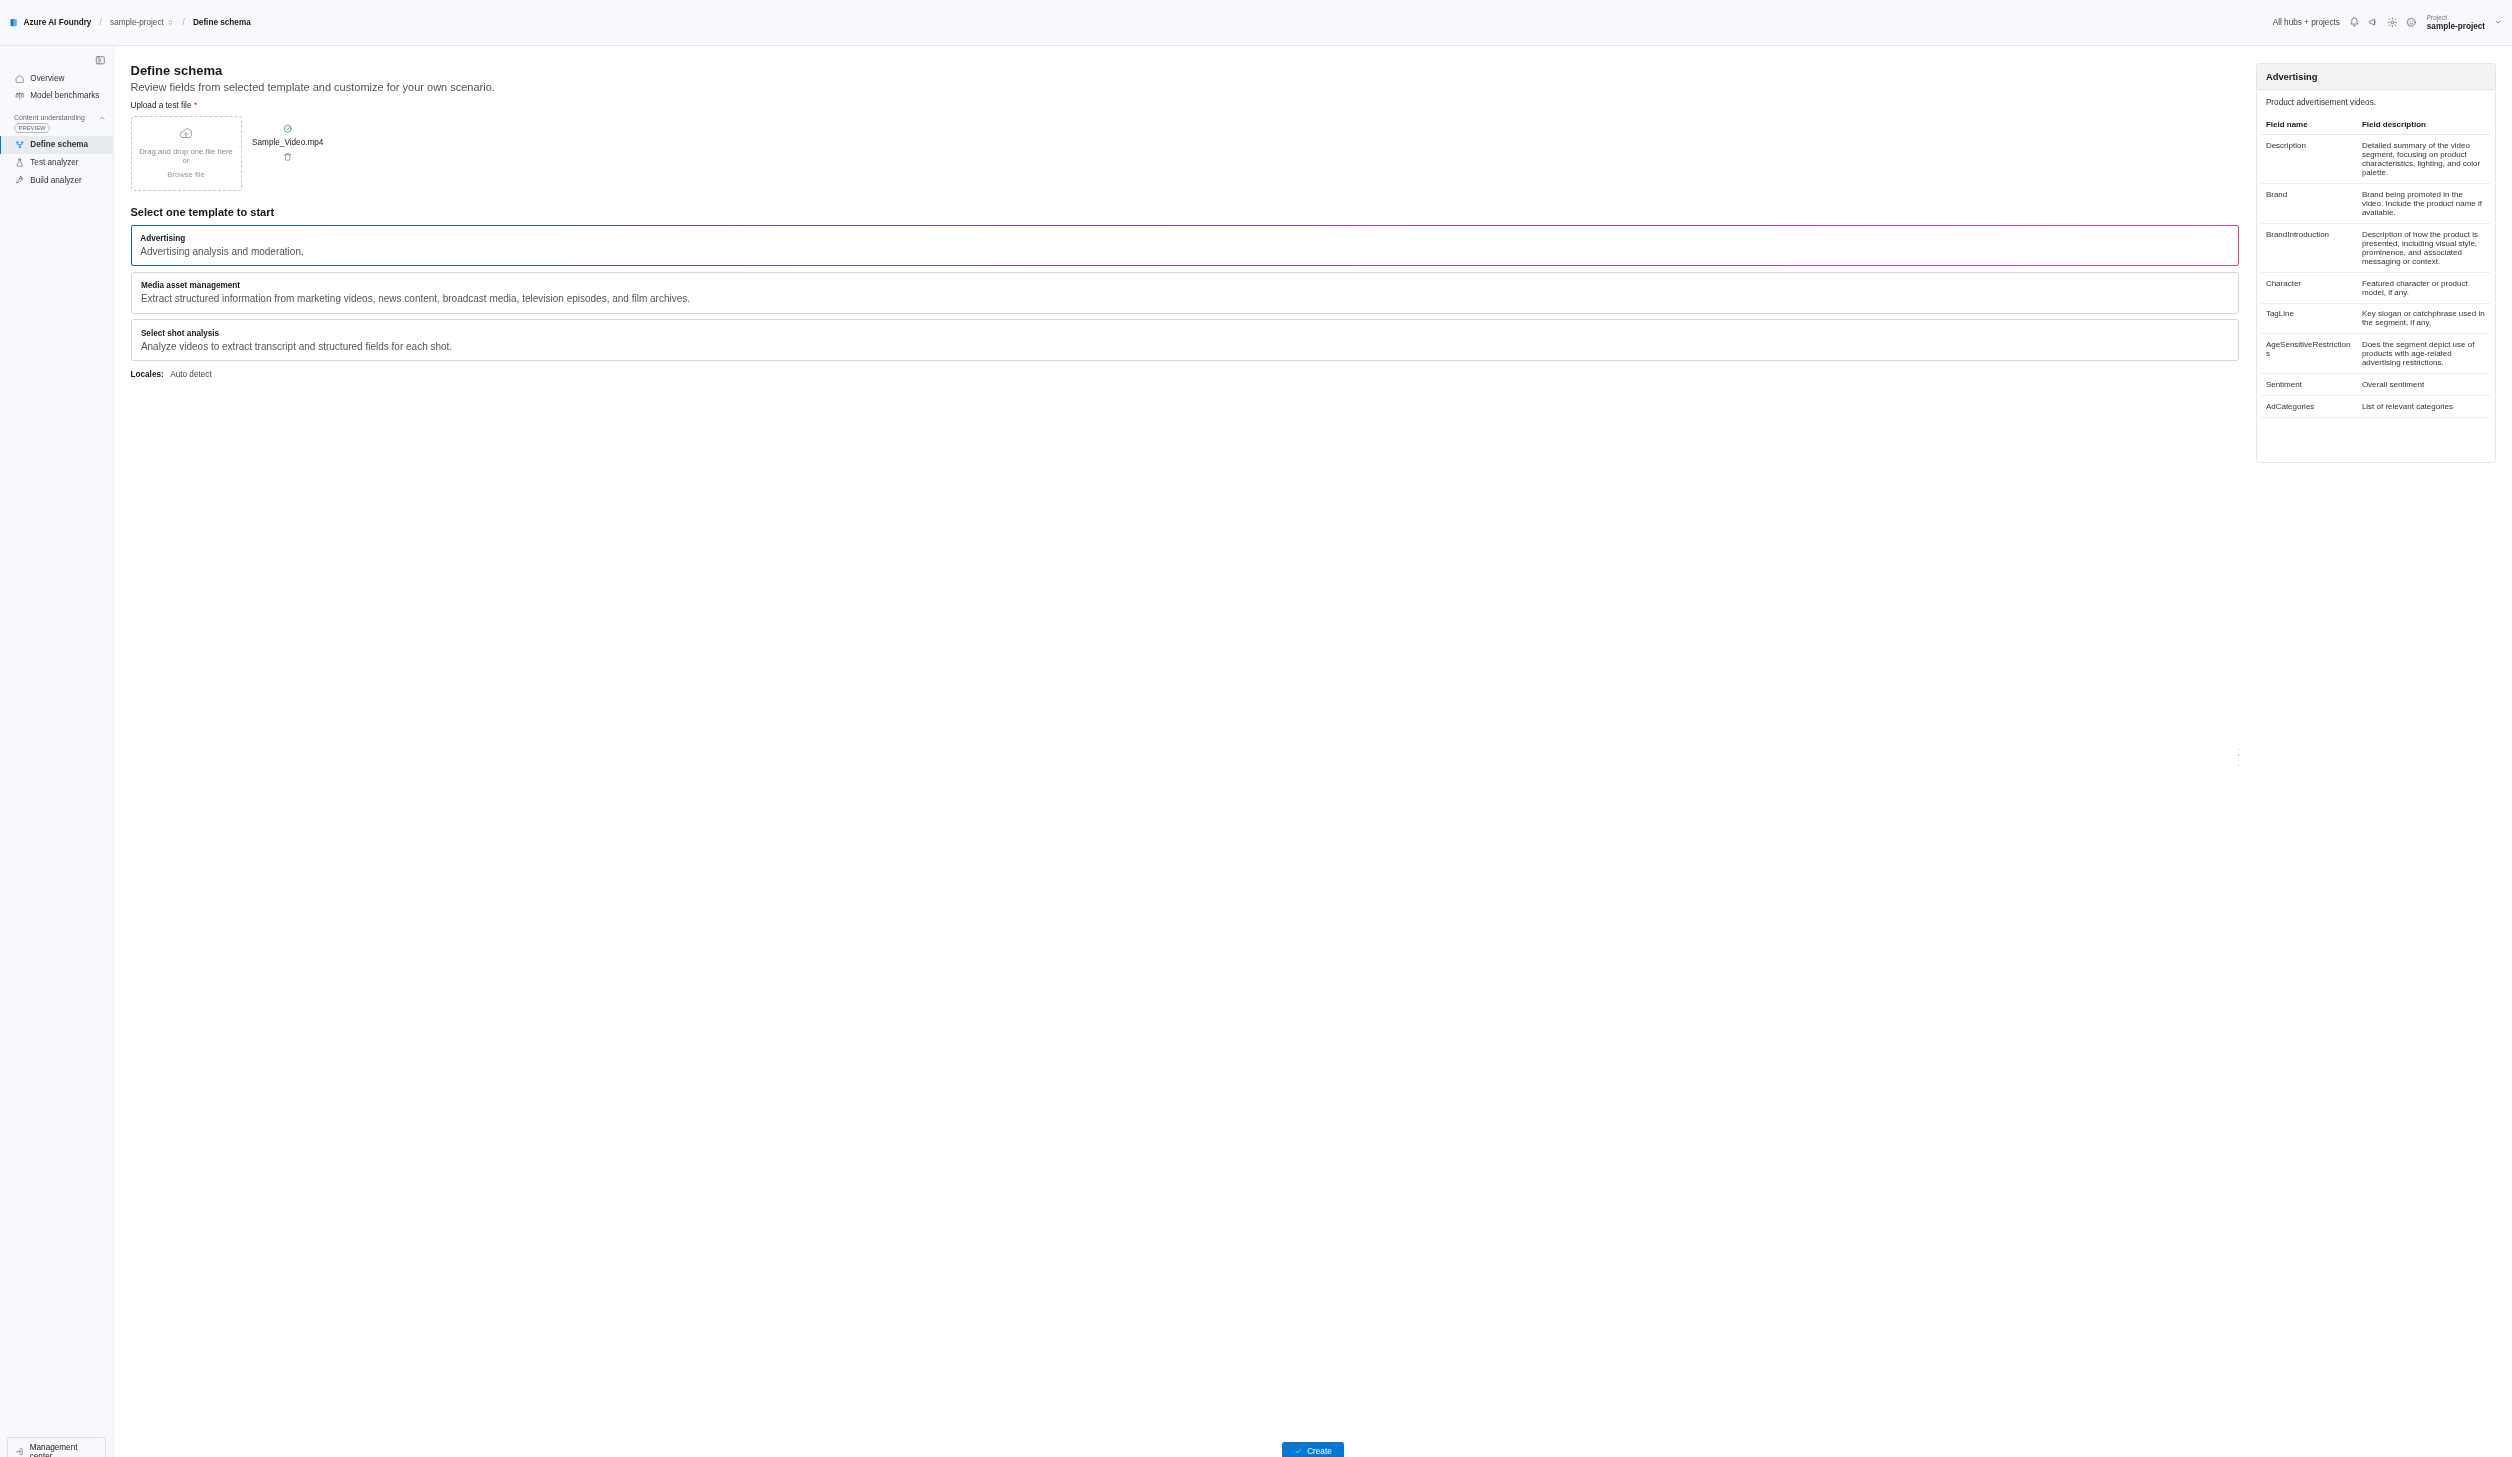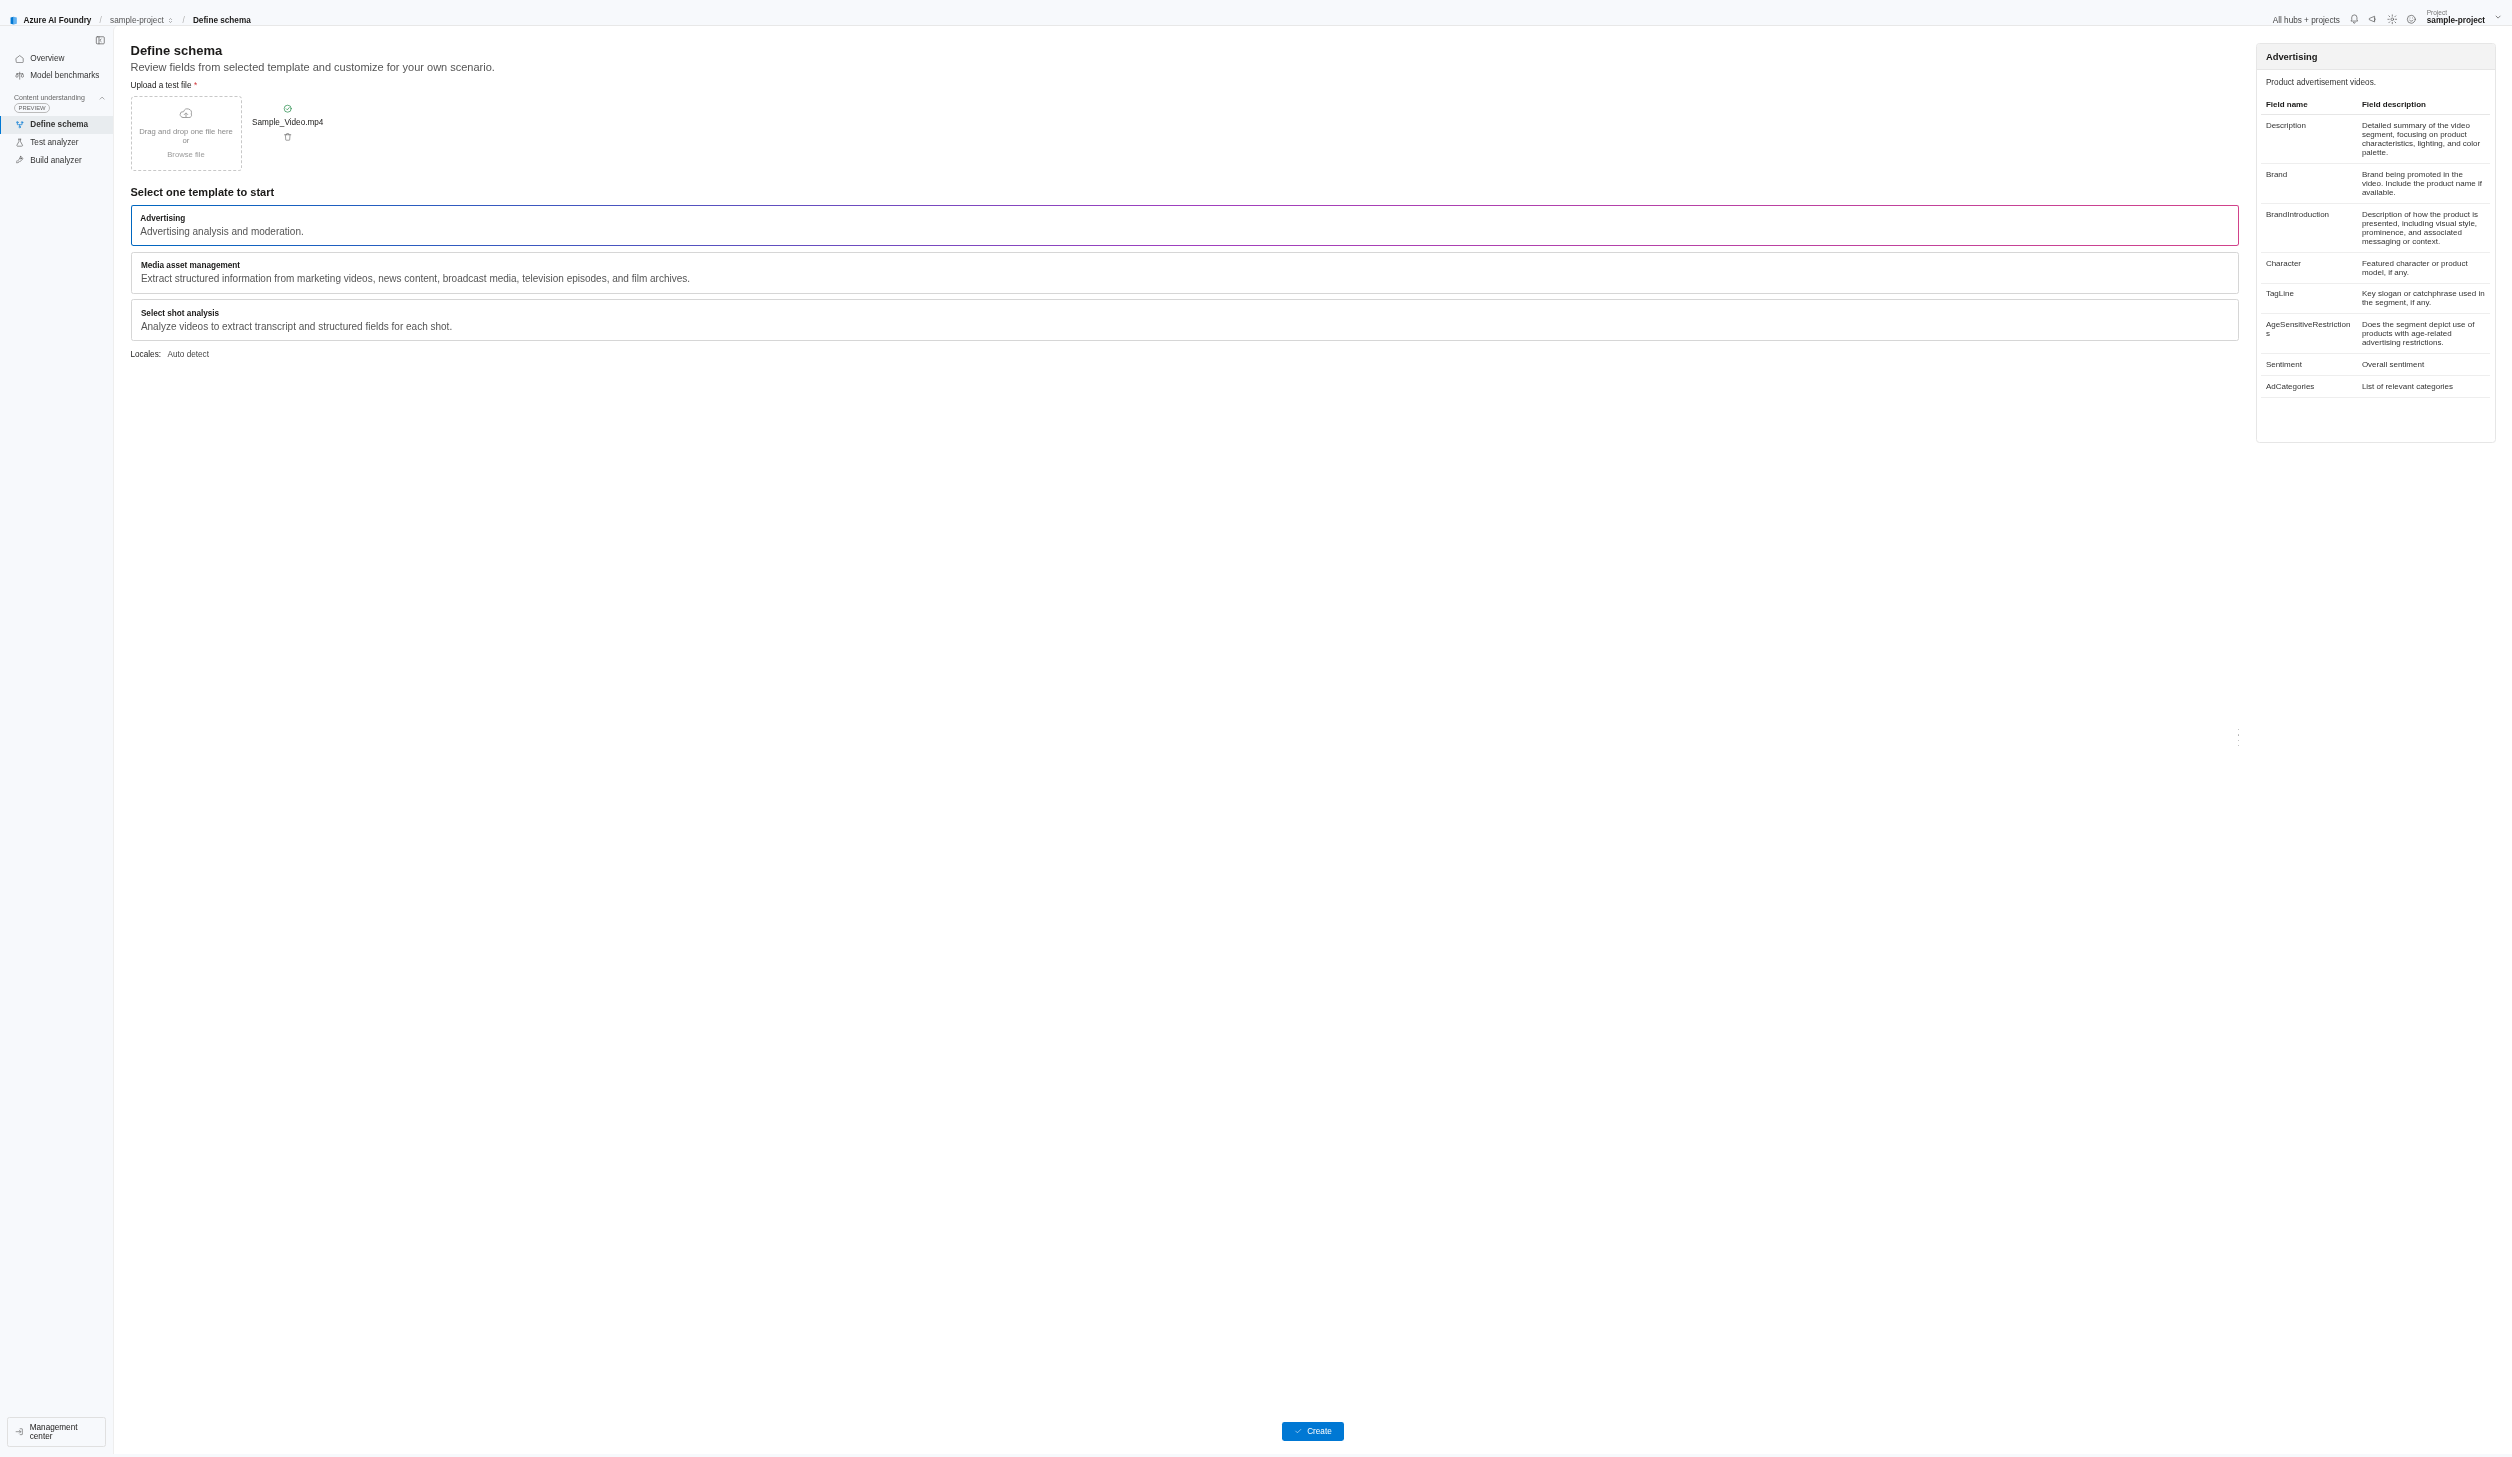--- a/index.html
+++ b/index.html
@@ -17,22 +17,22 @@
     margin: 0;
     font-family: "Segoe UI", -apple-system, BlinkMacSystemFont, sans-serif;
     font-size: 8.2px;
     color: var(--fg);
     background: var(--bg);
   }
 
   
   .topbar {
     display: flex;
-    align-items: flex-end;
-    height: 26px;
+    align-items: center;
+    height: 46px;
     padding: 0 9.4px;
     background: var(--bg);
     border-bottom: 0.6px solid #e8e8e8;
   }
   .brand {
     display: flex;
     align-items: center;
     gap: 4.7px;
     font-weight: 600;
   }
@@ -163,21 +163,21 @@
     border-radius: 2.4px;
     padding: 7.7px 8.8px;
     background:
       linear-gradient(#fff,#fff) padding-box,
       linear-gradient(90deg, #0067c0, #9f3fbf, #d1428a) border-box;
   }
   .template-card .t-title { font-weight: 600; margin-bottom: 3.5px; }
   .template-card .t-desc { font-size: 10px; color: #555; }
 
   .locales-row { margin-top: 8.2px; font-size: 8.2px; }
-  .locales-row .k { font-weight: 400; margin-right: 4.7px; }
+  .locales-row .k { font-weight: 700; margin-right: 4.7px; }
   .locales-row .v { color: #444; }
 
   
   .detail-panel {
     border: 0.6px solid #e6e6e6;
     border-radius: 3.5px;
     overflow: hidden;
     display: flex; flex-direction: column;
     min-height: 400px;
   }

